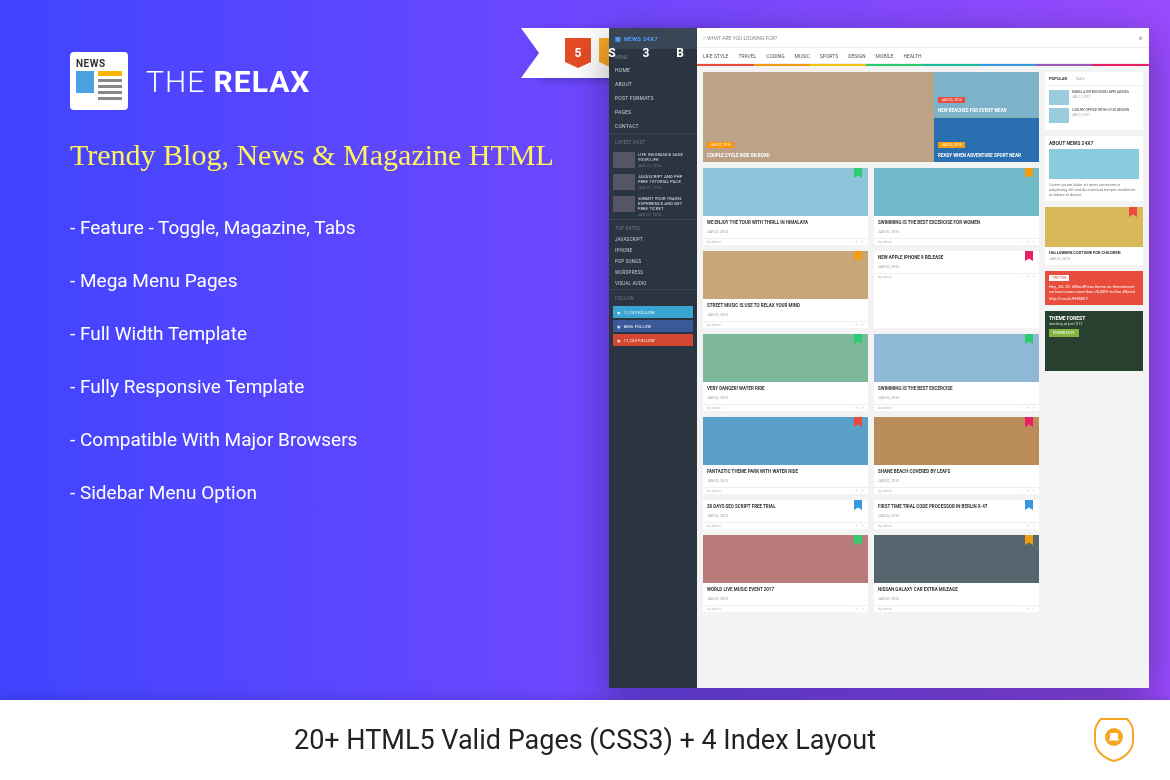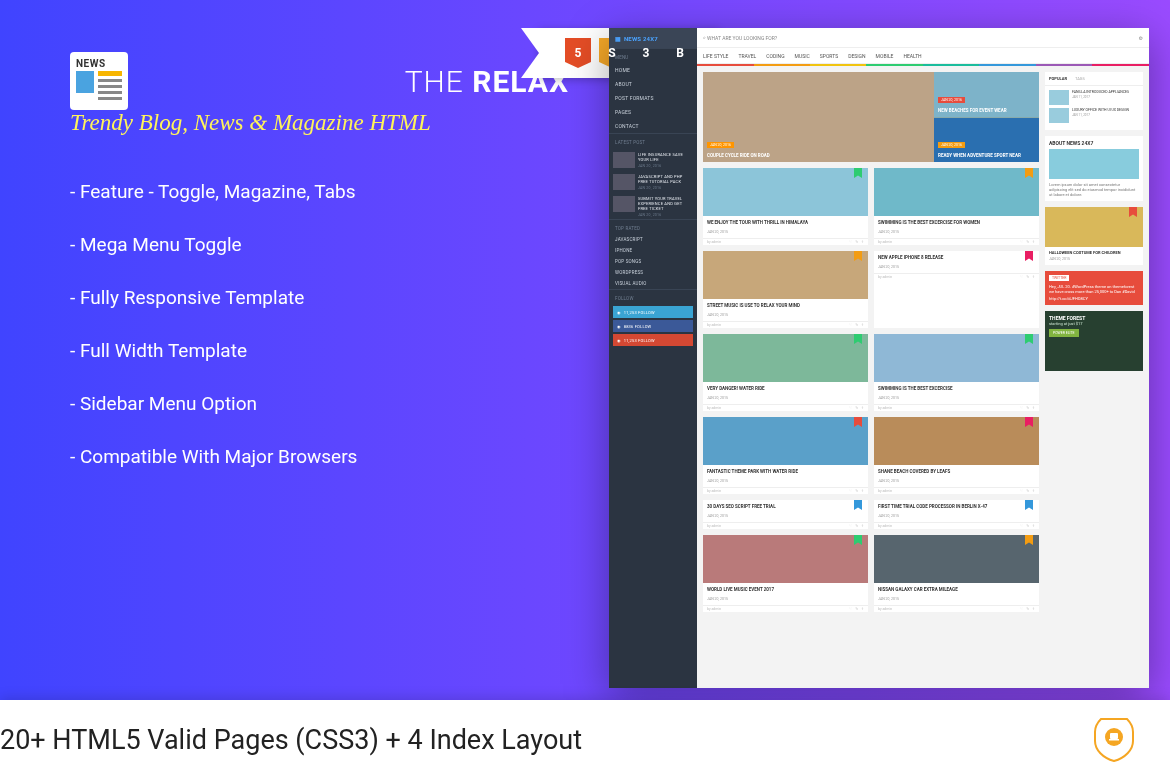--- a/index.html
+++ b/index.html
@@ -16,42 +16,42 @@
     height: 700px;
     background: linear-gradient(90deg, #4044ff 0%, #6a47ff 45%, #9a4bff 100%);
   }
   
   .left {
     width: 569px;
     color: #fff;
     padding: 52px 0 0 70px;
     position: relative;
   }
-  .brand-row { display: flex; align-items: center; gap: 8px; justify-content: space-between; }
+  .brand-row { display: flex; align-items: center; gap: 18px; }
   .news-icon {
     width: 58px; height: 58px;
     background: #fff; border-radius: 4px;
     position: relative;
     display: flex; flex-direction: column;
     padding: 6px 6px 6px 6px;
   }
   .news-icon .tag {
     font-size: 10px; font-weight: 700; color: #333; letter-spacing: .5px;
     margin-bottom: 2px;
   }
   .news-icon .lines { display:flex; gap:4px; }
   .news-icon .pic { width:18px;height:22px;background:#4aa3e0; }
   .news-icon .txt { flex:1; }
   .news-icon .bar { height:3px;background:#888;margin:0 0 3px 0; }
   .news-icon .bar.y { background:#f7b500; height:5px;}
   .left-title { font-size: 30px; font-weight: 300; letter-spacing: 1px; }
   .left-title b { font-weight: 700; }
   .left-tag {
-    font-style: italic; font-weight: 400;
-    font-size: 23px; color: #fff45a;
+    margin-top: 28px; font-weight: 400;
+    font-size: 30px; color: #fff45a;
     font-family: Georgia, "Times New Roman", serif;
   }
   .left-feats { margin-top: 44px; }
   .left-feats div {
     font-size: 19px; font-weight: 400; margin-bottom: 30px;
     white-space: nowrap;
   }
   
   .ribbon {
     position:absolute; top:28px; right:-150px;
@@ -140,21 +140,21 @@
   .wdg .row .dt{color:#999;font-size:3px;}
   .wdg.promo{background:#e74c3c;color:#fff;}
   .wdg.promo .tag{background:#fff;color:#e74c3c;font-size:3.5px;display:inline-block;padding:1px 3px;margin-bottom:3px;text-transform:uppercase;}
   .wdg.forest{background:#274030;color:#fff;height:60px;position:relative;}
   .wdg.forest .t{font-size:5px;font-weight:700;}
   .wdg.forest .s{font-size:4px;color:#cde5d2;}
   .wdg.forest .btn{background:#82b440;font-size:3.5px;padding:2px 4px;display:inline-block;margin-top:3px;}
   
   .footer{
     width:1170px;height:80px;background:#fff;
-    display:flex;align-items:center;justify-content:flex-start;
+    display:flex;align-items:center;justify-content:center;
     font-size:27px;color:#222;position:relative;
     box-shadow:0 -2px 12px rgba(0,0,0,.15);
   }
   .footer .seal{
     position:absolute;right:33px;top:50%;transform:translateY(-50%);
     width:46px;height:46px;
   }
 </style>
 </head>
 <body>
@@ -175,25 +175,25 @@
           </div>
         </div>
       </div>
       <div class="left-title">
         <span>THE </span><b>RELAX</b>
       </div>
     </div>
     <div class="left-tag">Trendy Blog, News &amp; Magazine HTML</div>
     <div class="left-feats" id="feat-list">
         <div>- Feature - Toggle, Magazine, Tabs</div>
-        <div>- Mega Menu Toggle</div>
+        <div>- Mega Menu Pages</div>
+        <div>- Full Width Template</div>
         <div>- Fully Responsive Template</div>
-        <div>- Full Width Template</div>
+        <div>- Compatible With Major Browsers</div>
         <div>- Sidebar Menu Option</div>
-        <div>- Compatible With Major Browsers</div>
       </div>
     <div class="ribbon" id="ribbon">
         <div class="tech-badge">
           <svg viewBox="0 0 26 30">
             <path d="M0 0 H26 V24 L13 30 L0 24 Z" fill="#e44d26"></path>
           </svg>
           <span>5</span>
         </div>
         <div class="tech-badge">
           <svg viewBox="0 0 26 30">

